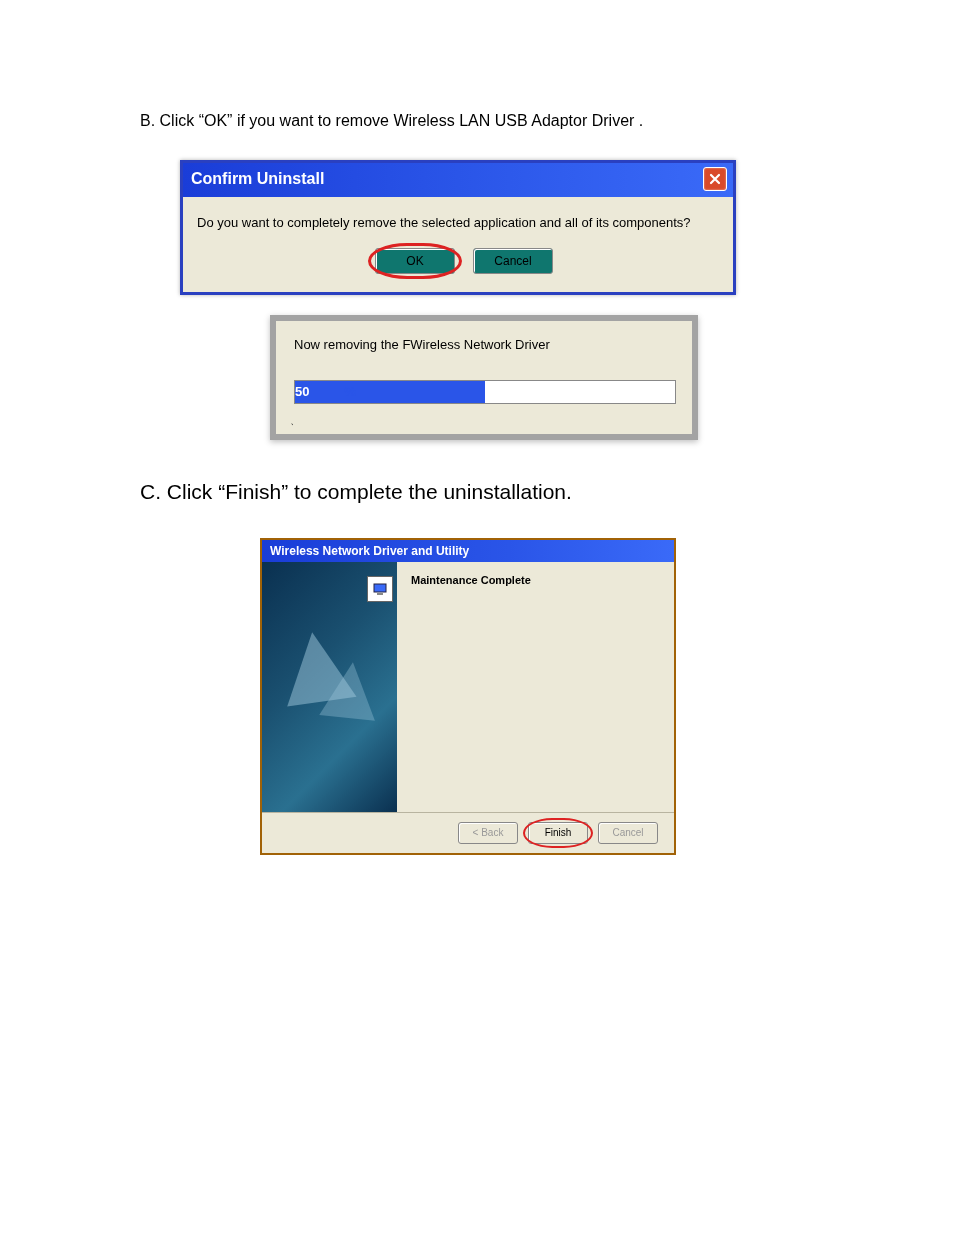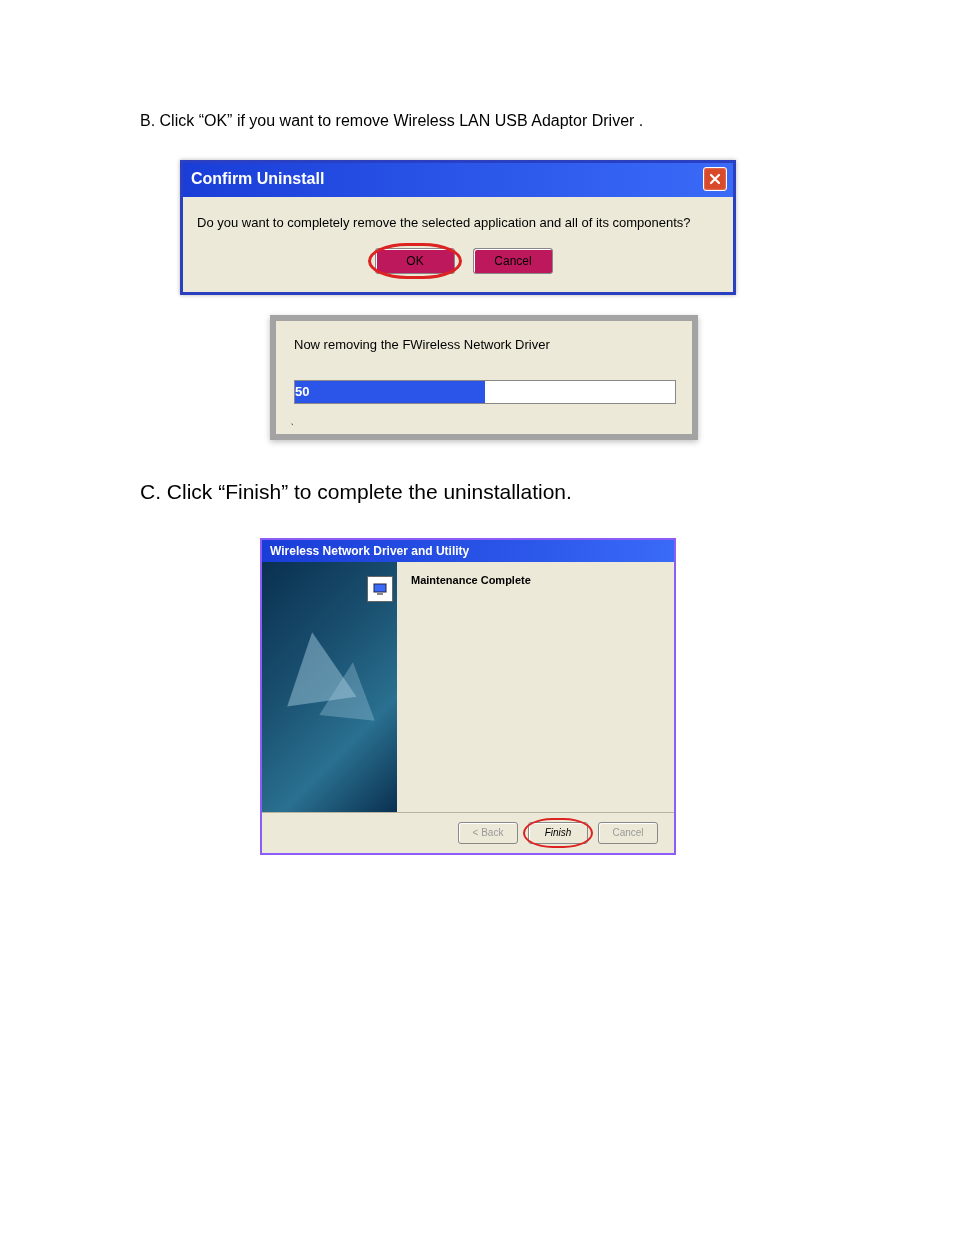--- a/index.html
+++ b/index.html
@@ -59,21 +59,21 @@
   }
   .dlg1-buttons {
     display: flex;
     justify-content: center;
     gap: 18px;
     margin-top: 18px;
   }
   .xpbtn {
     width: 78px;
     height: 24px;
-    background: #be185d;
+    background: #0f766e;
     border: 1px solid #888;
     border-radius: 3px;
     font-size: 12px;
     display: flex;
     align-items: center;
     justify-content: center;
     box-shadow: 1px 1px 0 #fff inset;
   }
   .redring {
     position: relative;
@@ -141,21 +141,21 @@
   .instruction2 {
     font-size: 21px;
     color: #000;
     margin-bottom: 34px;
   }
   .dlg3-wrap {
     margin-left: 120px;
   }
   .dlg3 {
     width: 412px;
-    border: 2px solid #8b5cf6;
+    border: 2px solid #a16207;
     background: #ece9d8;
   }
   .titlebar3 {
     background: linear-gradient(90deg, #1a3dd8 0%, #2a55e8 60%, #3a6af8 100%);
     color: #fff;
     font-weight: bold;
     font-size: 12px;
     padding: 4px 8px;
   }
   .dlg3-content {
@@ -225,21 +225,21 @@
     border-radius: 3px;
     font-size: 10px;
     display: flex;
     align-items: center;
     justify-content: center;
     box-shadow: 1px 1px 0 #fff inset;
   }
   .disabled {
     color: #999;
   }
-  .redring-sm { position: relative; font-style: italic; }
+  .redring-sm { position: relative; }
   .redring-sm::after {
     content:"";
     position:absolute;
     left:-6px; right:-6px; top:-5px; bottom:-5px;
     border: 2px solid #d22;
     border-radius: 50%/60%;
     pointer-events:none;
   }
 </style>
 </head>

